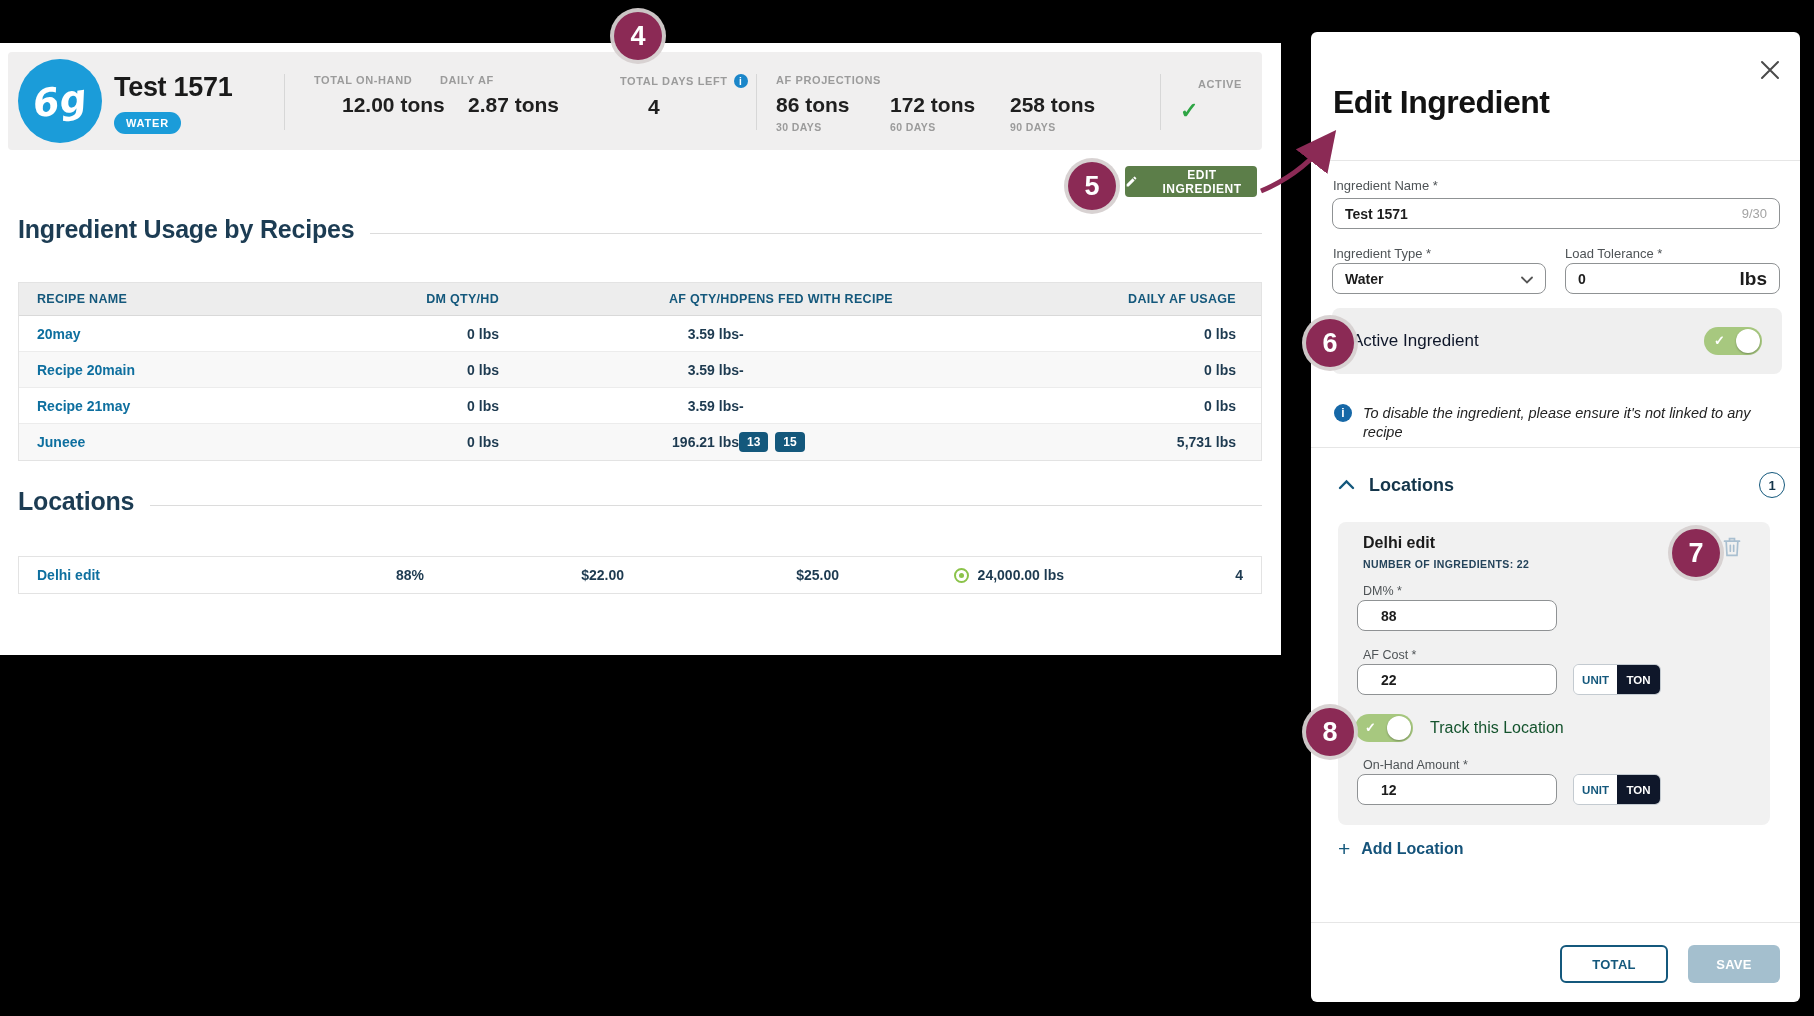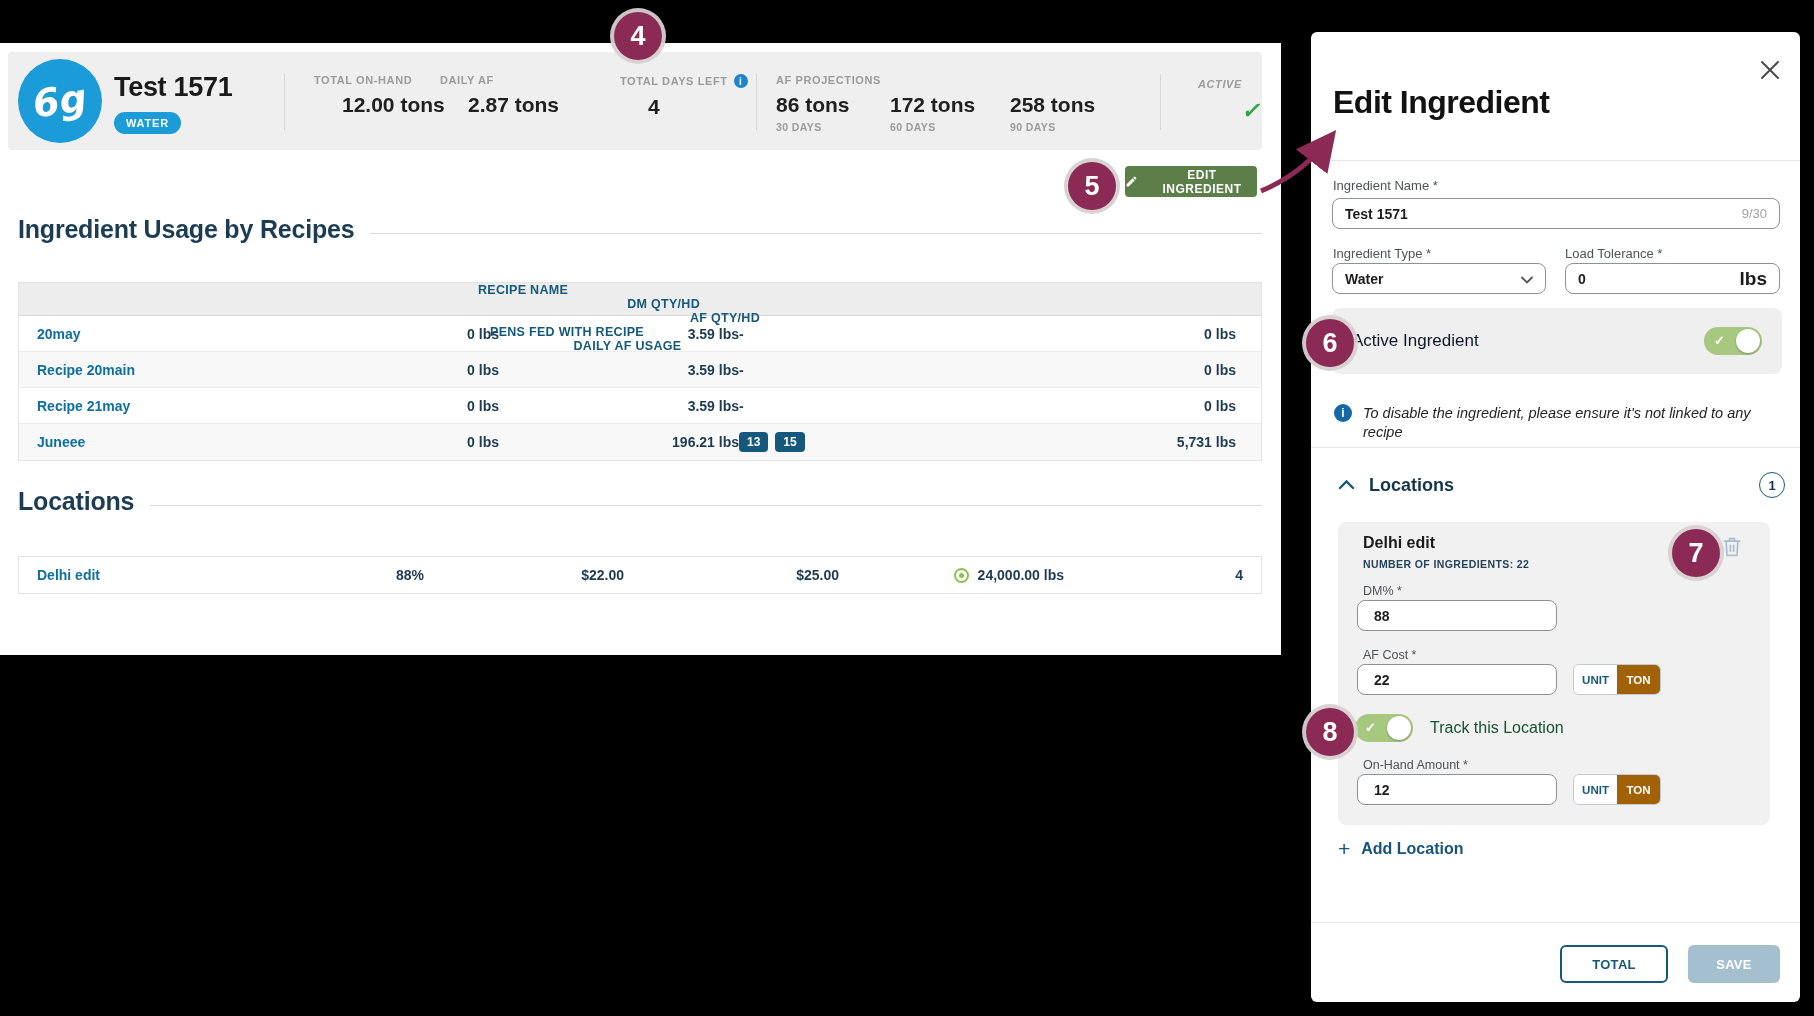--- a/index.html
+++ b/index.html
@@ -24,34 +24,34 @@
   .vdiv { position:absolute; top:22px; width:1px; height:56px; background:#d7d7d7; }
   .stat { position:absolute; top:22px; }
   .stat-label { font-size:11px; font-weight:bold; color:#9b9b9b; letter-spacing:0.6px; display:flex; align-items:center; gap:6px; }
   .stat-value { font-size:21px; font-weight:600; color:#1f1f1f; margin-top:7px;margin-left:28px; }
   .info-dot { width:14px; height:14px; border-radius:50%; background:#1b86c9; color:#fff; font-size:10px; font-weight:bold;
               display:inline-flex; align-items:center; justify-content:center; font-style:normal; }
   .proj-items { display:flex; margin-top:7px; }
   .proj-item { }
   .proj-value { font-size:21px; font-weight:600; color:#1f1f1f; }
   .proj-sub { font-size:10.5px; font-weight:bold; color:#9b9b9b; letter-spacing:0.4px; margin-top:4px; }
-  .active-block { position:absolute; top:26px; text-align:right; width:80px;font-style:italic; }
+  .active-block { position:absolute; top:26px; text-align:left; width:80px; }
   .active-check { font-size:22px; color:#2ea544; font-weight:bold; margin-top:8px; }
 
   .edit-btn { position:absolute; left:1125px; top:123px; width:132px; height:31px; background:#5c7e49; border:none; border-radius:4px;
               color:#fff; font-size:12px; font-weight:bold; letter-spacing:0.5px; display:flex; align-items:center; justify-content:center;
               gap:9px; cursor:pointer; font-family:"Liberation Sans",sans-serif; }
 
   .section-heading { position:absolute; left:18px; width:1244px; display:flex; align-items:center; gap:16px; }
   .section-heading h2 { font-size:25px; font-weight:600; color:#1c3c53; white-space:nowrap; letter-spacing:-0.2px; }
   .rule { flex:1; height:1px; background:#dcdcdc; margin-top:8px; }
 
   .tbl { position:absolute; left:18px; width:1244px; border:1px solid #e3e3e3; background:#fff; }
   .thead { display:flex; align-items:center; height:33px; background:#ededed; border-bottom:1px solid #d9d9d9;
-           font-size:12.5px; font-weight:bold; color:#14587c; letter-spacing:0.3px;flex-direction:column; }
+           font-size:12.5px; font-weight:bold; color:#14587c; letter-spacing:0.3px; }
   .trow { display:flex; align-items:center; height:36px; font-size:14px; font-weight:bold; color:#1d3a50; border-bottom:1px solid #ececec; }
   .trow:last-child { border-bottom:none; }
   .trow.alt { background:#f8f8f8; }
   .link { color:#0e6f9f; cursor:pointer; }
 
   .c-name { width:360px; padding-left:18px; }
   .c-dm   { width:120px; text-align:right; }
   .c-af   { width:240px; text-align:right; }
   .c-pens { width:300px; display:flex; align-items:center; gap:7px; }
   .c-daily{ flex:1; text-align:right; padding-right:25px; }
@@ -98,25 +98,25 @@
   .loc-title { margin-left:14px; font-size:18px; font-weight:bold; color:#14354a; }
   .loc-count { margin-left:auto; margin-right:15px; width:26px; height:26px; border-radius:50%; border:1.5px solid #14587c;
                color:#14354a; font-size:13px; font-weight:bold; display:flex; align-items:center; justify-content:center; }
 
   .card { position:absolute; left:27px; top:490px; width:432px; height:303px; background:#f1f1f1; border-radius:8px; }
   .card-name { position:absolute; left:25px; top:12px; font-size:16px; font-weight:bold; color:#1b1b1b; }
   .card-sub { position:absolute; left:25px; top:36px; font-size:10.5px; font-weight:bold; color:#24435a; letter-spacing:0.4px; }
   .trash { position:absolute; right:28px; top:14px; cursor:pointer; }
   .clabel { position:absolute; font-size:12.5px; color:#4e5356; }
   .cinput { position:absolute; left:19px; width:200px; height:31px; border:1.5px solid #8f9294; border-radius:8px; background:#fff;
-            display:flex; align-items:center; padding:0 16px; font-size:14px; font-weight:bold; color:#1c1c1c; }
+            display:flex; align-items:center; padding:0 23px; font-size:14px; font-weight:bold; color:#1c1c1c; }
   .segmented { position:absolute; left:235px; width:88px; height:31px; display:flex; border-radius:6px; overflow:hidden;
                border:1px solid #c3cad0; cursor:pointer; }
   .seg-unit { flex:1; background:#fff; color:#14587c; font-size:11.5px; font-weight:bold; display:flex; align-items:center; justify-content:center; }
-  .seg-ton { flex:1; background:#a16207; color:#fff; font-size:11.5px; font-weight:bold; display:flex; align-items:center; justify-content:center; }
+  .seg-ton { flex:1; background:#0f172a; color:#fff; font-size:11.5px; font-weight:bold; display:flex; align-items:center; justify-content:center; }
   .track-row { position:absolute; left:17px; top:192px; display:flex; align-items:center; gap:17px; }
   .track-label { font-size:16px; color:#14532d; }
 
   .add-location { position:absolute; left:27px; top:806px; display:flex; align-items:center; gap:11px; cursor:pointer; }
   .add-plus { font-size:21px; color:#14587c; font-weight:normal; line-height:1; }
   .add-label { font-size:16px; font-weight:bold; color:#15537a; }
 
   .btn-cancel { position:absolute; left:249px; top:913px; width:108px; height:38px; background:#fff; border:2px solid #14587c;
                 border-radius:6px; color:#14587c; font-size:13px; font-weight:bold; letter-spacing:0.3px; cursor:pointer;
                 font-family:"Liberation Sans",sans-serif; }

